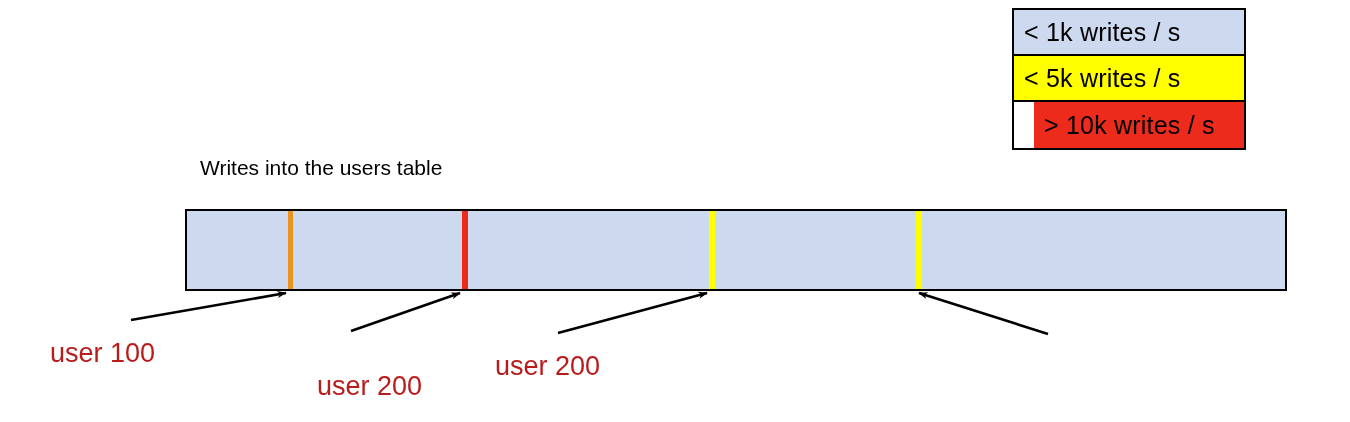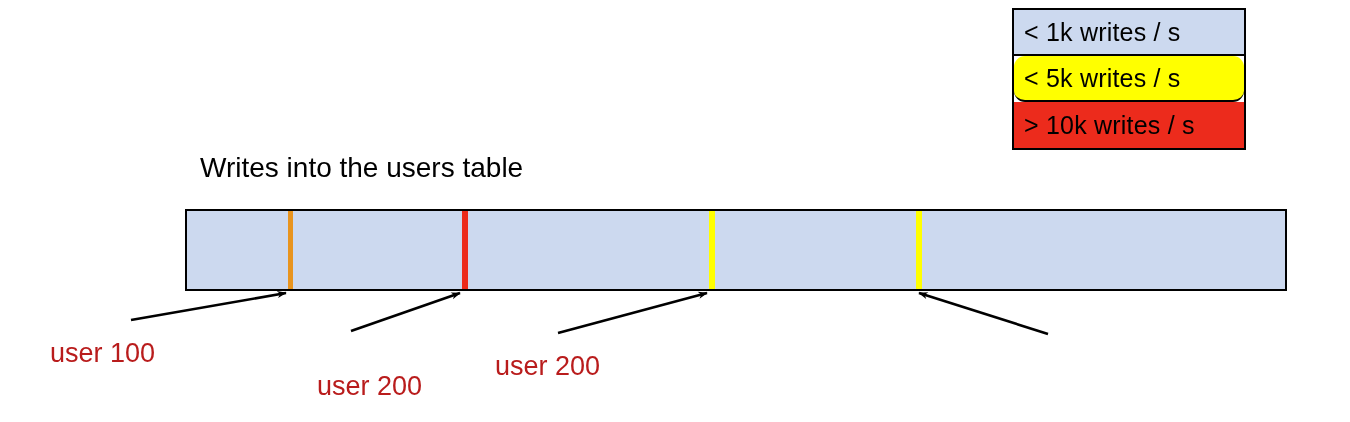--- a/index.html
+++ b/index.html
@@ -33,35 +33,36 @@
   .legend-row {
     height: 46px;
     box-sizing: border-box;
     border-bottom: 2px solid #000000;
     display: flex;
     align-items: center;
     padding-left: 10px;
   }
   .legend-row:last-child {
     border-bottom: none;
+    margin-left: 20px;
   }
   .legend-label {
     font-size: 25px;
     line-height: 25px;
     letter-spacing: 0.2px;
     white-space: nowrap;
     color: #000000;
   }
 
   
   #chart-title {
     position: absolute;
     left: 200px;
     top: 152px;
-    font-size: 28px;
+    font-size: 21px;
     line-height: 32px;
     white-space: nowrap;
     color: #000000;
   }
 
   
   #bar {
     position: absolute;
     left: 185px;
     top: 209px;
@@ -96,21 +97,21 @@
 </style>
 </head>
 <body>
 
 <div id="canvas">
 
   <div id="legend">
     <div class="legend-row" style="background:#ccd9ef;">
       <span class="legend-label">&lt; 1k writes / s</span>
     </div>
-    <div class="legend-row" style="background:#ffff00;border-radius:11px;">
+    <div class="legend-row" style="background:#ffff00;">
       <span class="legend-label">&lt; 5k writes / s</span>
     </div>
     <div class="legend-row" style="background:#ec2b1c;">
       <span class="legend-label">&gt; 10k writes / s</span>
     </div>
   </div>
 
   <div id="chart-title">Writes into the users table</div>
 
   <div id="bar">

